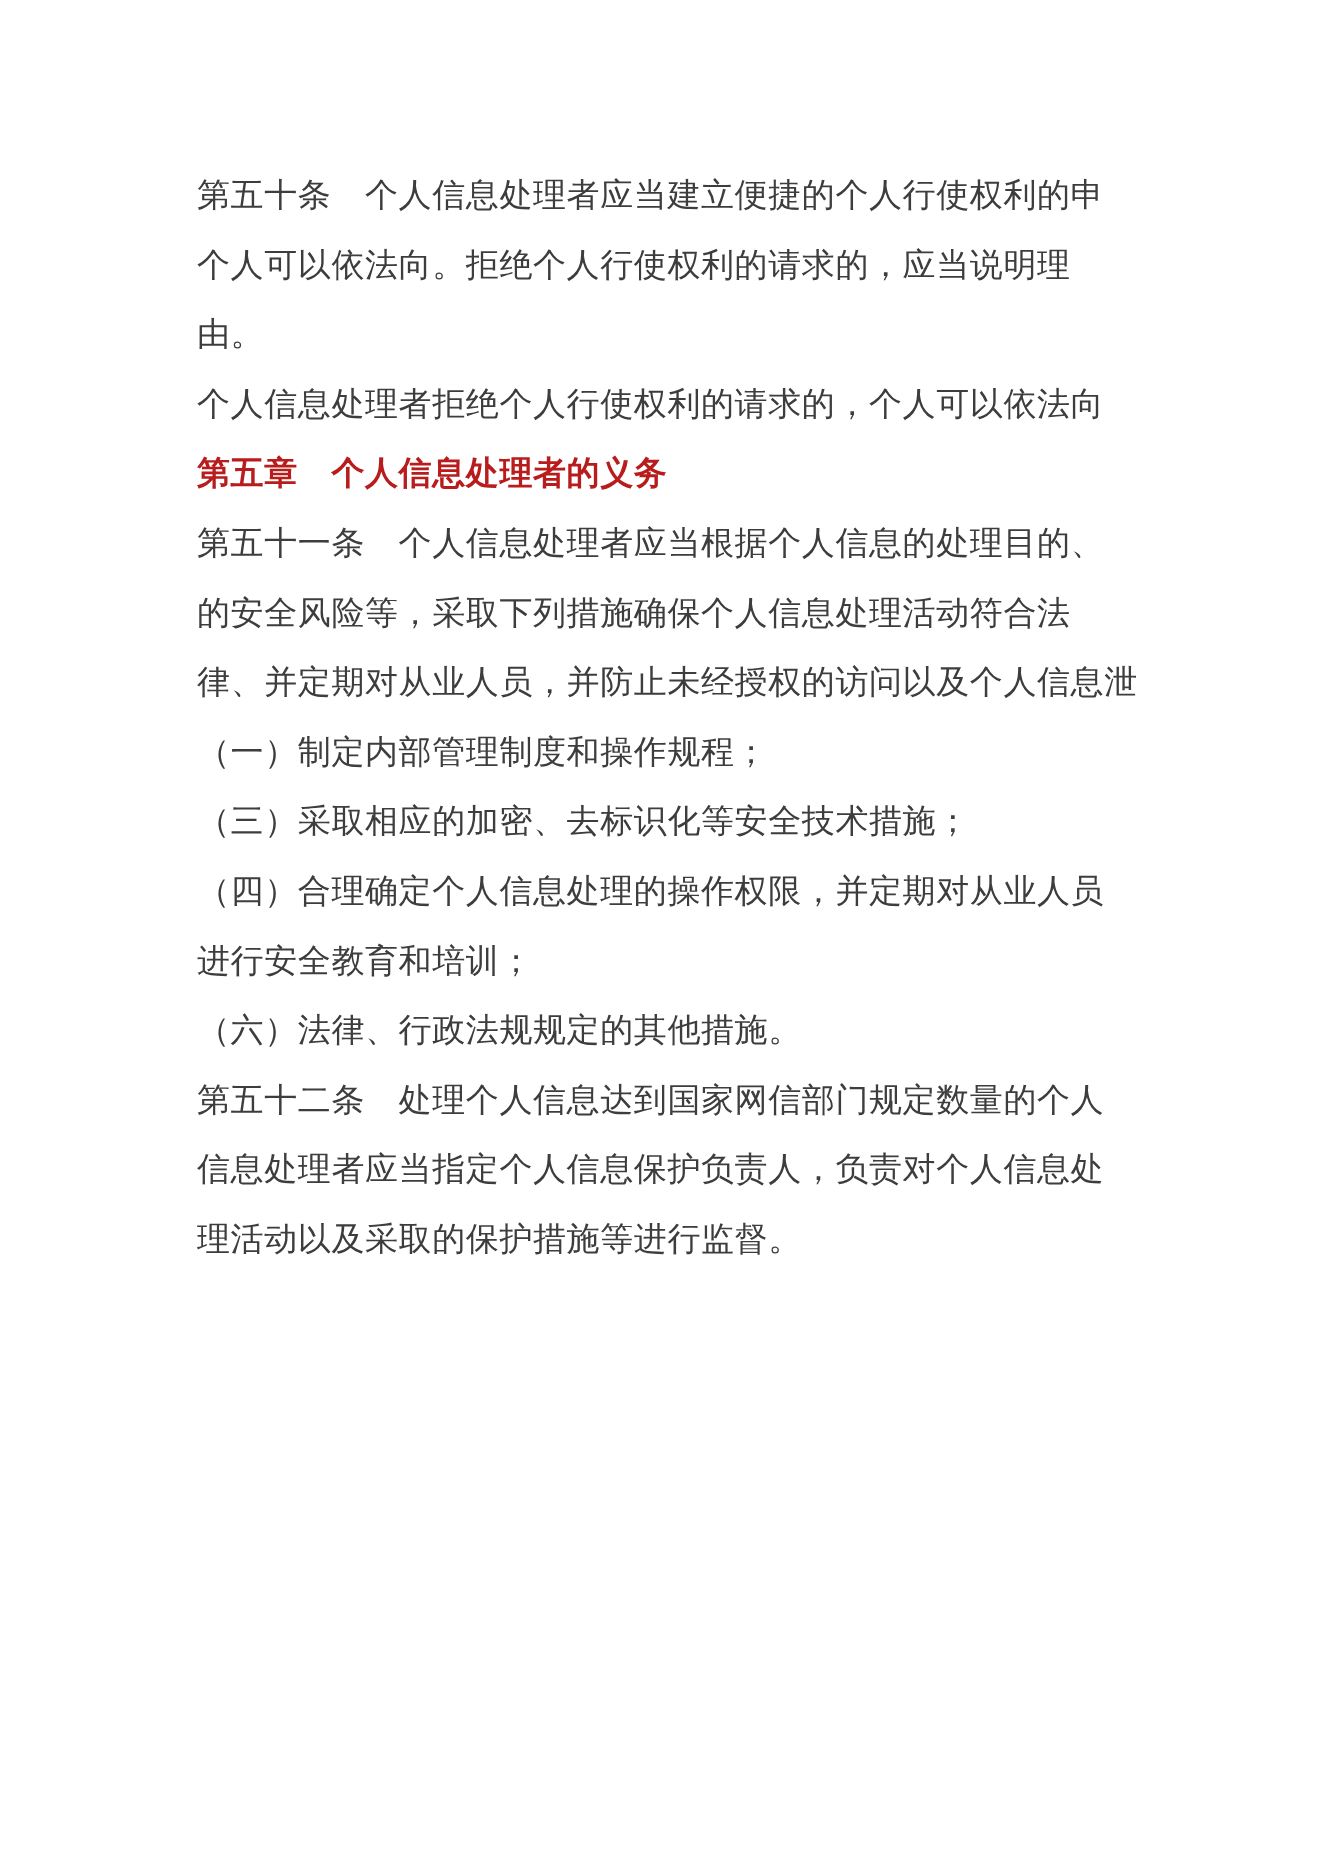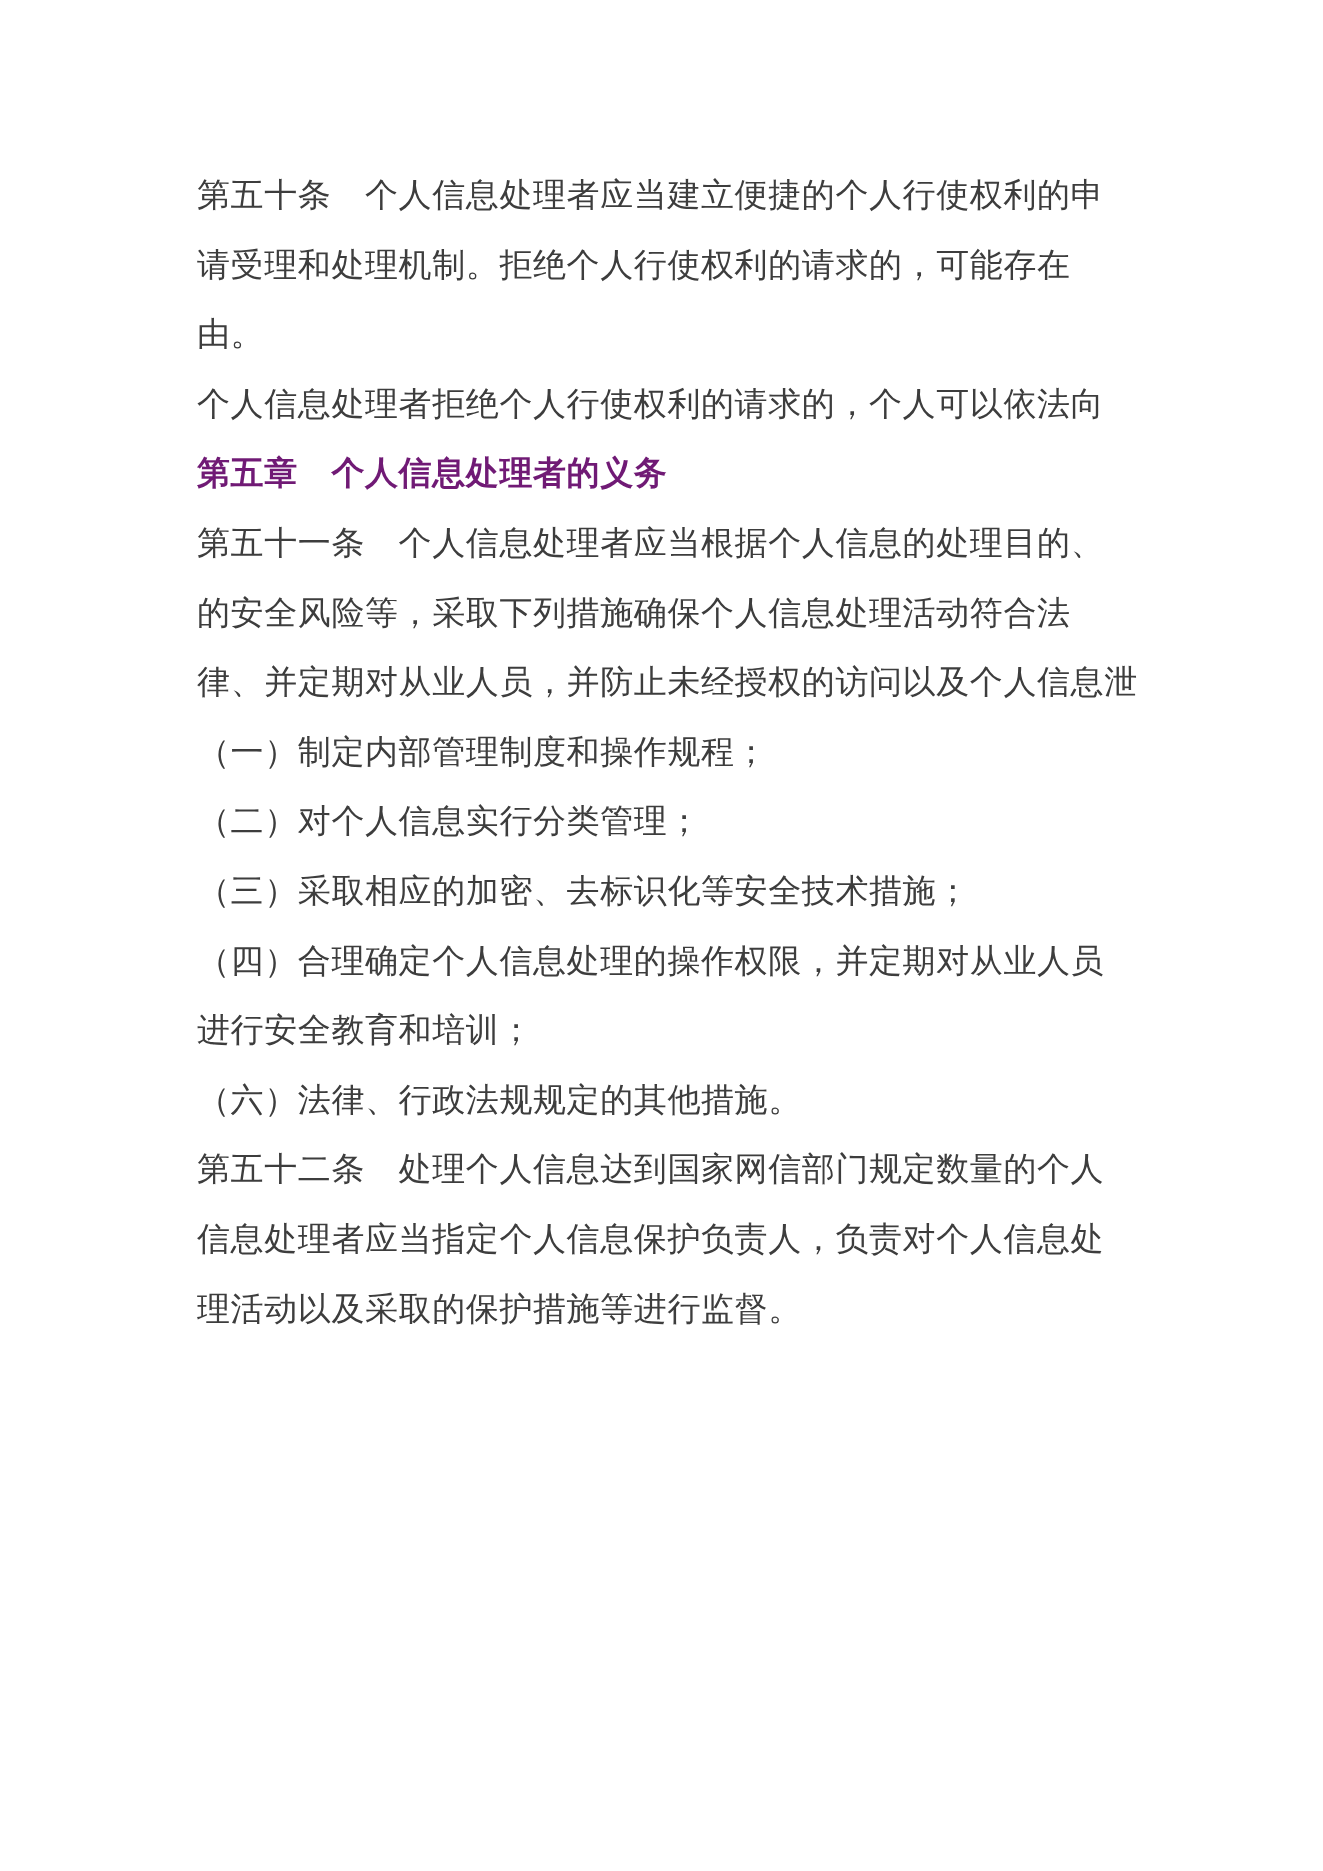--- a/index.html
+++ b/index.html
@@ -24,38 +24,37 @@
     font-family: "DejaVu Serif", "Liberation Serif", serif;
     font-size: 33px;
     line-height: 69.6px;
     color: #3d3d3d;
     letter-spacing: 0.6px;
     white-space: pre;
     font-weight: normal;
   }
   .text-line.bold {
     font-weight: bold;
-    color: #701a75;
+    color: #b91c1c;
   }
 </style>
 </head>
 <body>
 
 <div class="page" style="background: rgb(255, 255, 255);">
   <div class="content">
       <div class="text-line">第五十条　个人信息处理者应当建立便捷的个人行使权利的申</div>
-      <div class="text-line">请受理和处理机制。拒绝个人行使权利的请求的，可能存在</div>
+      <div class="text-line">个人可以依法向。拒绝个人行使权利的请求的，应当说明理</div>
       <div class="text-line">由。</div>
       <div class="text-line">个人信息处理者拒绝个人行使权利的请求的，个人可以依法向</div>
       <div class="text-line bold">第五章　个人信息处理者的义务</div>
       <div class="text-line">第五十一条　个人信息处理者应当根据个人信息的处理目的、</div>
       <div class="text-line">的安全风险等，采取下列措施确保个人信息处理活动符合法</div>
       <div class="text-line">律、并定期对从业人员，并防止未经授权的访问以及个人信息泄</div>
       <div class="text-line">（一）制定内部管理制度和操作规程；</div>
-      <div class="text-line">（二）对个人信息实行分类管理；</div>
       <div class="text-line">（三）采取相应的加密、去标识化等安全技术措施；</div>
       <div class="text-line">（四）合理确定个人信息处理的操作权限，并定期对从业人员</div>
       <div class="text-line">进行安全教育和培训；</div>
       <div class="text-line">（六）法律、行政法规规定的其他措施。</div>
       <div class="text-line">第五十二条　处理个人信息达到国家网信部门规定数量的个人</div>
       <div class="text-line">信息处理者应当指定个人信息保护负责人，负责对个人信息处</div>
       <div class="text-line">理活动以及采取的保护措施等进行监督。</div>
     </div>
 </div>
 

